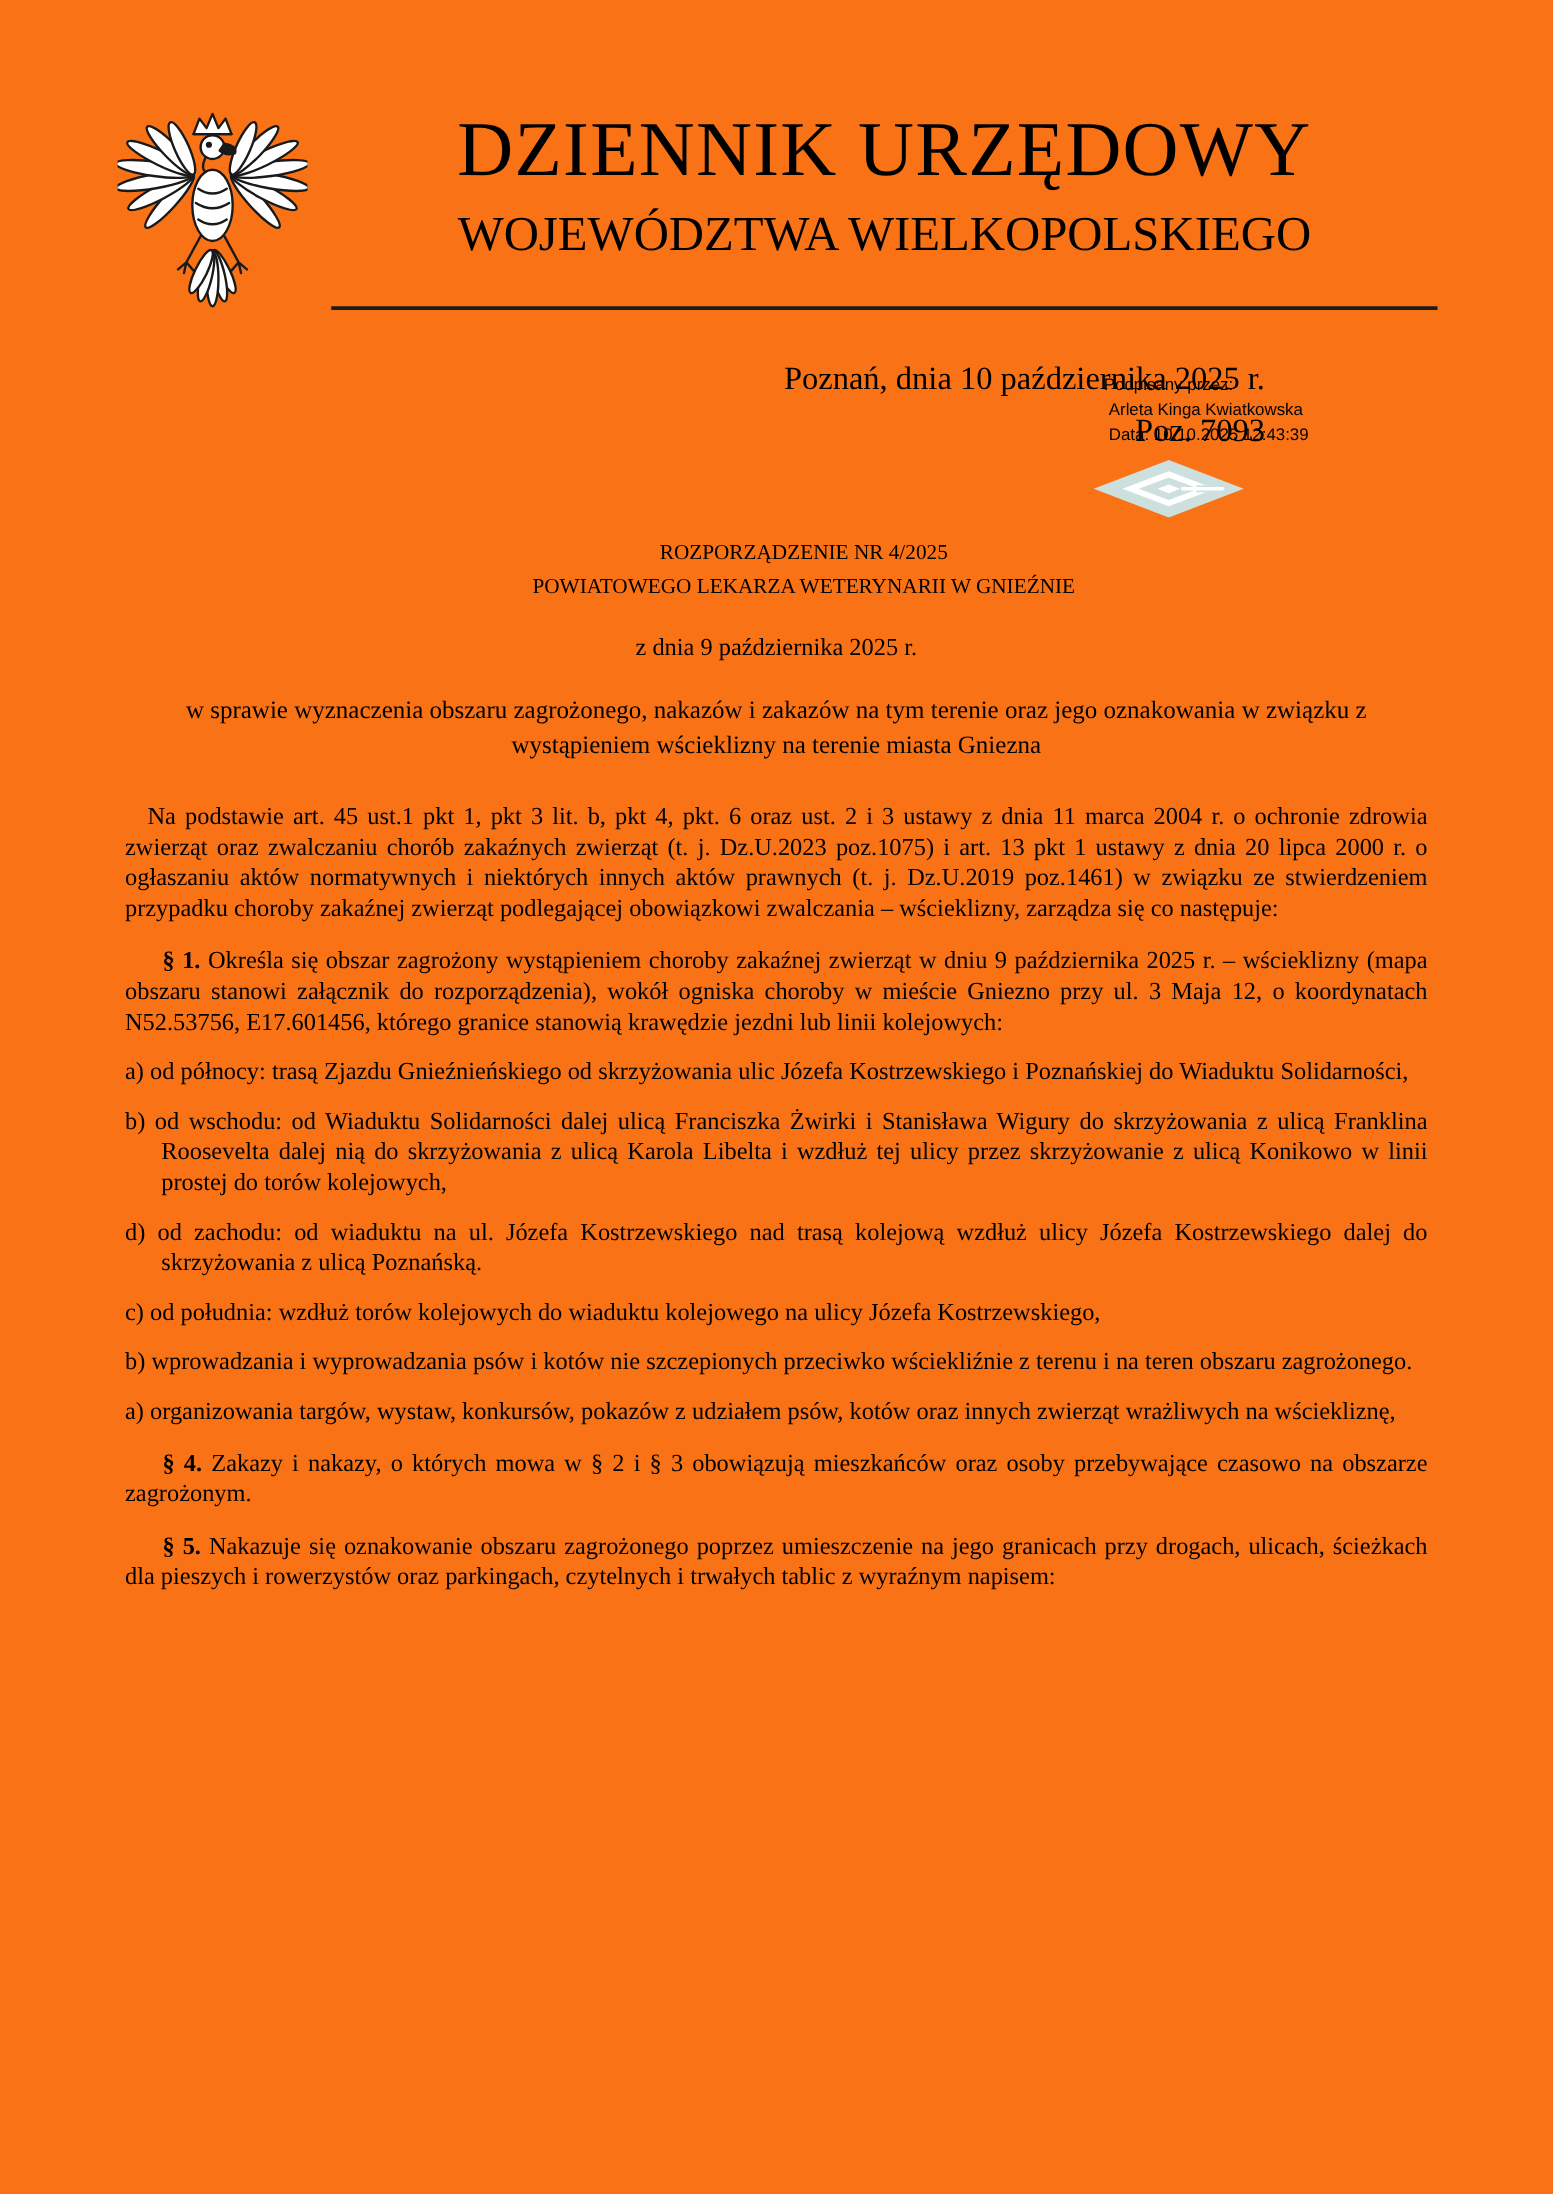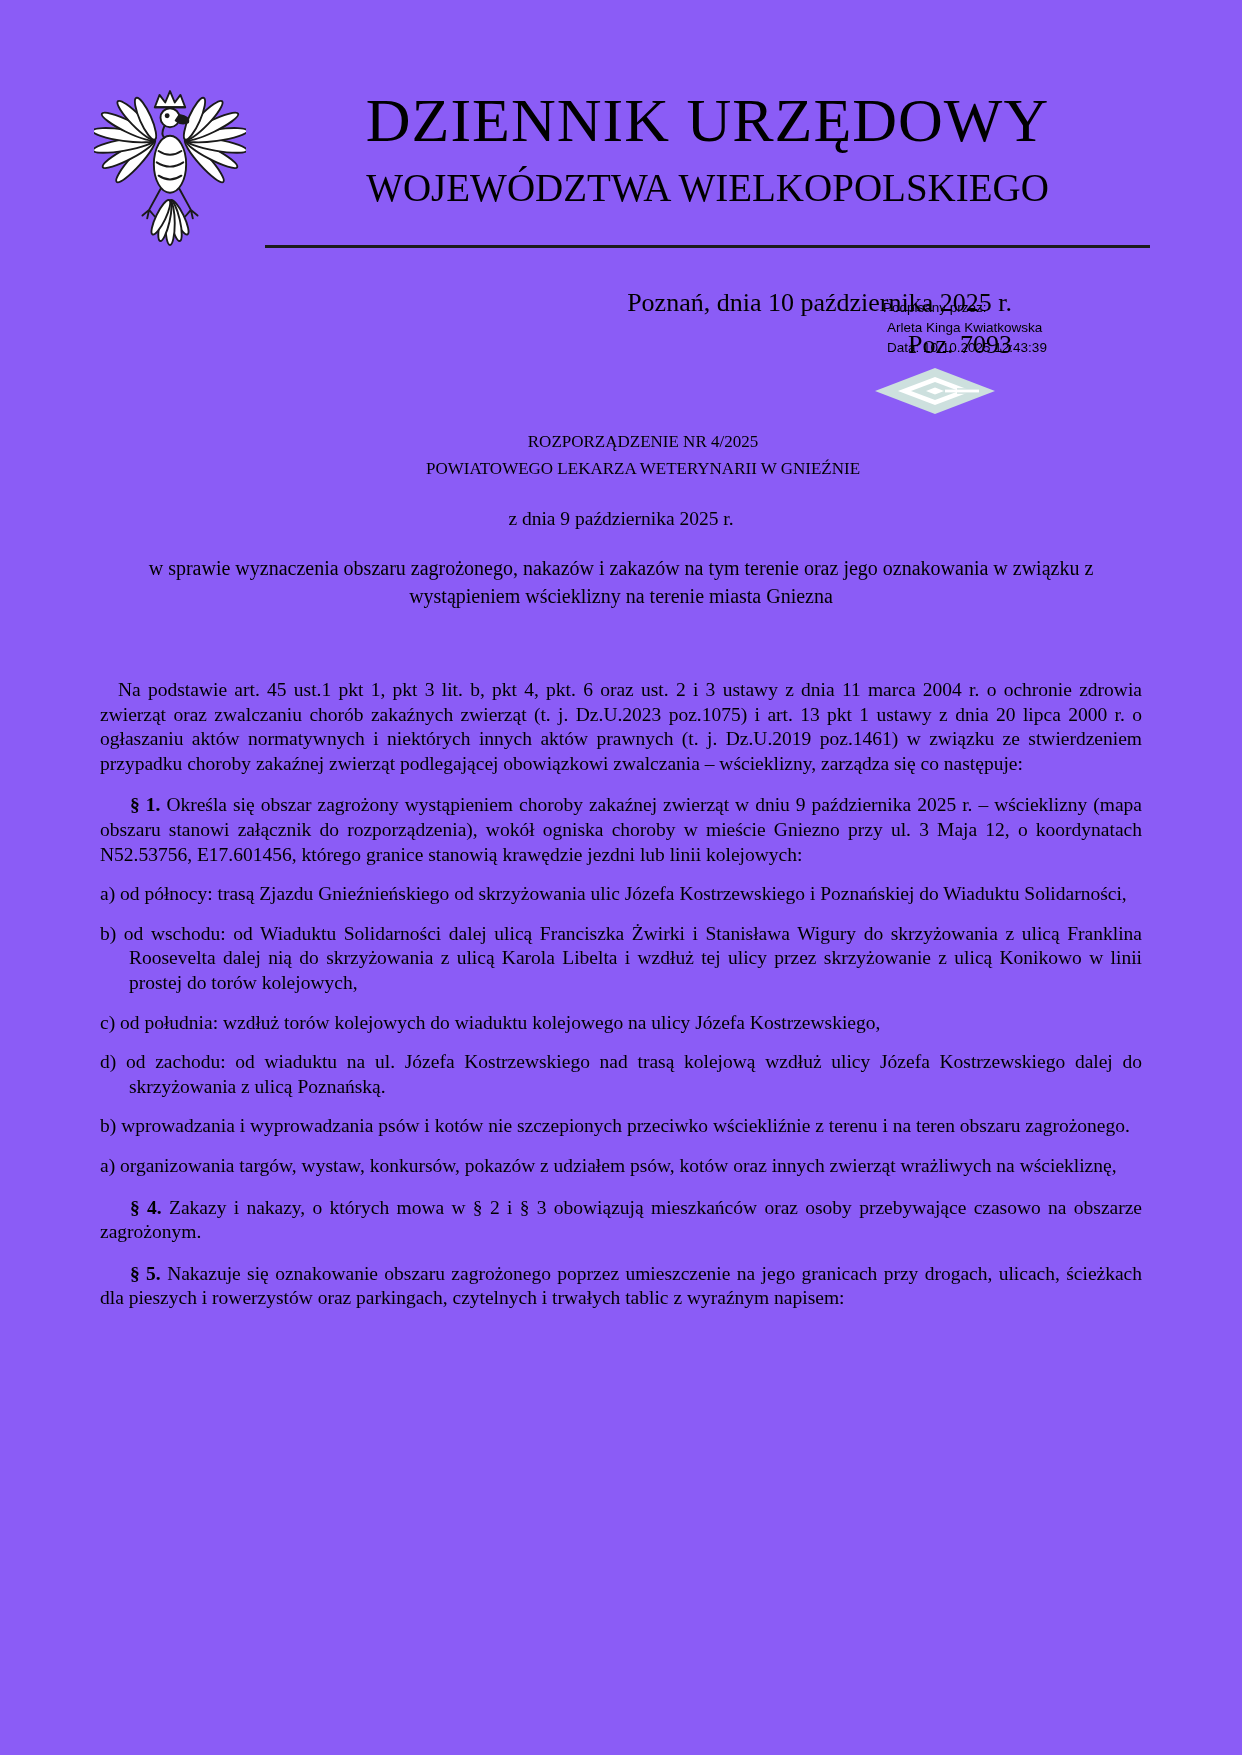--- a/index.html
+++ b/index.html
@@ -1,20 +1,20 @@
 <!DOCTYPE html>
 <html lang="pl"><head>
 <meta charset="utf-8">
 <style>
   html,body { margin:0; padding:0; background:#ffffff; }
   .page {
     position:relative;
     width:1242px; height:1755px;
     margin:0 auto;
-    background:#8b5cf6;
+    background:#f97316;
     color:#000;
     font-family:"Liberation Serif", serif;
     overflow:hidden;
   }
 
   
   .header { position:absolute; top:88px; left:100px; right:92px; height:170px; }
   .eagle { position:absolute; left:-6px; top:0; width:152px; height:162px; }
   .header-titles { margin-left:165px; text-align:center; }
   .header-title  { font-size:62px; line-height:64px; letter-spacing:1px; white-space:nowrap; }
@@ -35,21 +35,21 @@
   .seal { display:block; margin:10px 0 0 -8px; width:120px; height:46px; }
 
   
   .act { position:absolute; top:428px; left:0; right:0; text-align:center; }
   .act-title { font-size:17px; font-weight:normal; line-height:27px;margin-left:44px; }
   .act-date { font-size:19.5px; margin-top:26px; }
   .act-subject { font-size:20px; font-weight:normal; line-height:28px; margin-top:24px; padding:0 110px; }
 
   
   .body-text {
-    position:absolute; top:678px; left:100px; right:100px;
+    position:absolute; top:642px; left:100px; right:100px;
     font-size:19.5px; line-height:24.6px;
     text-align:justify; text-justify:inter-word;
   }
   .body-text p { margin:0; }
   .p-intro { text-indent:18px; margin-bottom:8px !important; }
   .p-par   { text-indent:30px; margin-top:17px !important; }
   .item    { padding-left:29px; text-indent:-29px; margin-top:15px !important; }
   b.marker { font-weight:bold; }
 </style>
 </head>
@@ -137,22 +137,22 @@
   </div>
 
   <div class="body-text">
 
     <p class="p-intro">Na podstawie art. 45 ust.1 pkt 1, pkt 3 lit. b, pkt 4, pkt. 6 oraz ust. 2 i 3 ustawy z dnia 11 marca 2004 r. o ochronie zdrowia zwierząt oraz zwalczaniu chorób zakaźnych zwierząt (t. j. Dz.U.2023 poz.1075) i art. 13 pkt 1 ustawy z dnia 20 lipca 2000 r. o ogłaszaniu aktów normatywnych i niektórych innych aktów prawnych (t. j. Dz.U.2019 poz.1461) w związku ze stwierdzeniem przypadku choroby zakaźnej zwierząt podlegającej obowiązkowi zwalczania – wścieklizny, zarządza się co następuje:</p>
 
     <p class="p-par"><b class="marker">§ 1.</b> <span>Określa się obszar zagrożony wystąpieniem choroby zakaźnej zwierząt w dniu 9 października 2025 r. – wścieklizny (mapa obszaru stanowi załącznik do rozporządzenia), wokół ogniska choroby w mieście Gniezno przy ul. 3 Maja 12, o koordynatach N52.53756, E17.601456, którego granice stanowią krawędzie jezdni lub linii kolejowych:</span></p>
 
     <p class="item"><span>a)</span> <span>od północy: trasą Zjazdu Gnieźnieńskiego od skrzyżowania ulic Józefa Kostrzewskiego i Poznańskiej do Wiaduktu Solidarności,</span></p>
     <p class="item"><span>b)</span> <span>od wschodu: od Wiaduktu Solidarności dalej ulicą Franciszka Żwirki i Stanisława Wigury do skrzyżowania z ulicą Franklina Roosevelta dalej nią do skrzyżowania z ulicą Karola Libelta i wzdłuż tej ulicy przez skrzyżowanie z ulicą Konikowo w linii prostej do torów kolejowych,</span></p>
+    <p class="item"><span>d)</span> <span>od zachodu: od wiaduktu na ul. Józefa Kostrzewskiego nad trasą kolejową wzdłuż ulicy Józefa Kostrzewskiego dalej do skrzyżowania z ulicą Poznańską.</span></p>
     <p class="item"><span>c)</span> <span>od południa: wzdłuż torów kolejowych do wiaduktu kolejowego na ulicy Józefa Kostrzewskiego,</span></p>
-    <p class="item"><span>d)</span> <span>od zachodu: od wiaduktu na ul. Józefa Kostrzewskiego nad trasą kolejową wzdłuż ulicy Józefa Kostrzewskiego dalej do skrzyżowania z ulicą Poznańską.</span></p>
 
 
     <p class="item"><span>b)</span> <span>wprowadzania i wyprowadzania psów i kotów nie szczepionych przeciwko wściekliźnie z terenu i na teren obszaru zagrożonego.</span></p>
     <p class="item"><span>a)</span> <span>organizowania targów, wystaw, konkursów, pokazów z udziałem psów, kotów oraz innych zwierząt wrażliwych na wściekliznę,</span></p>
 
 
     <p class="p-par"><b class="marker">§ 4.</b> <span>Zakazy i nakazy, o których mowa w § 2 i § 3 obowiązują mieszkańców oraz osoby przebywające czasowo na obszarze zagrożonym.</span></p>
 
     <p class="p-par"><b class="marker">§ 5.</b> <span>Nakazuje się oznakowanie obszaru zagrożonego poprzez umieszczenie na jego granicach przy drogach, ulicach, ścieżkach dla pieszych i rowerzystów oraz parkingach, czytelnych i trwałych tablic z wyraźnym napisem:</span></p>
 

